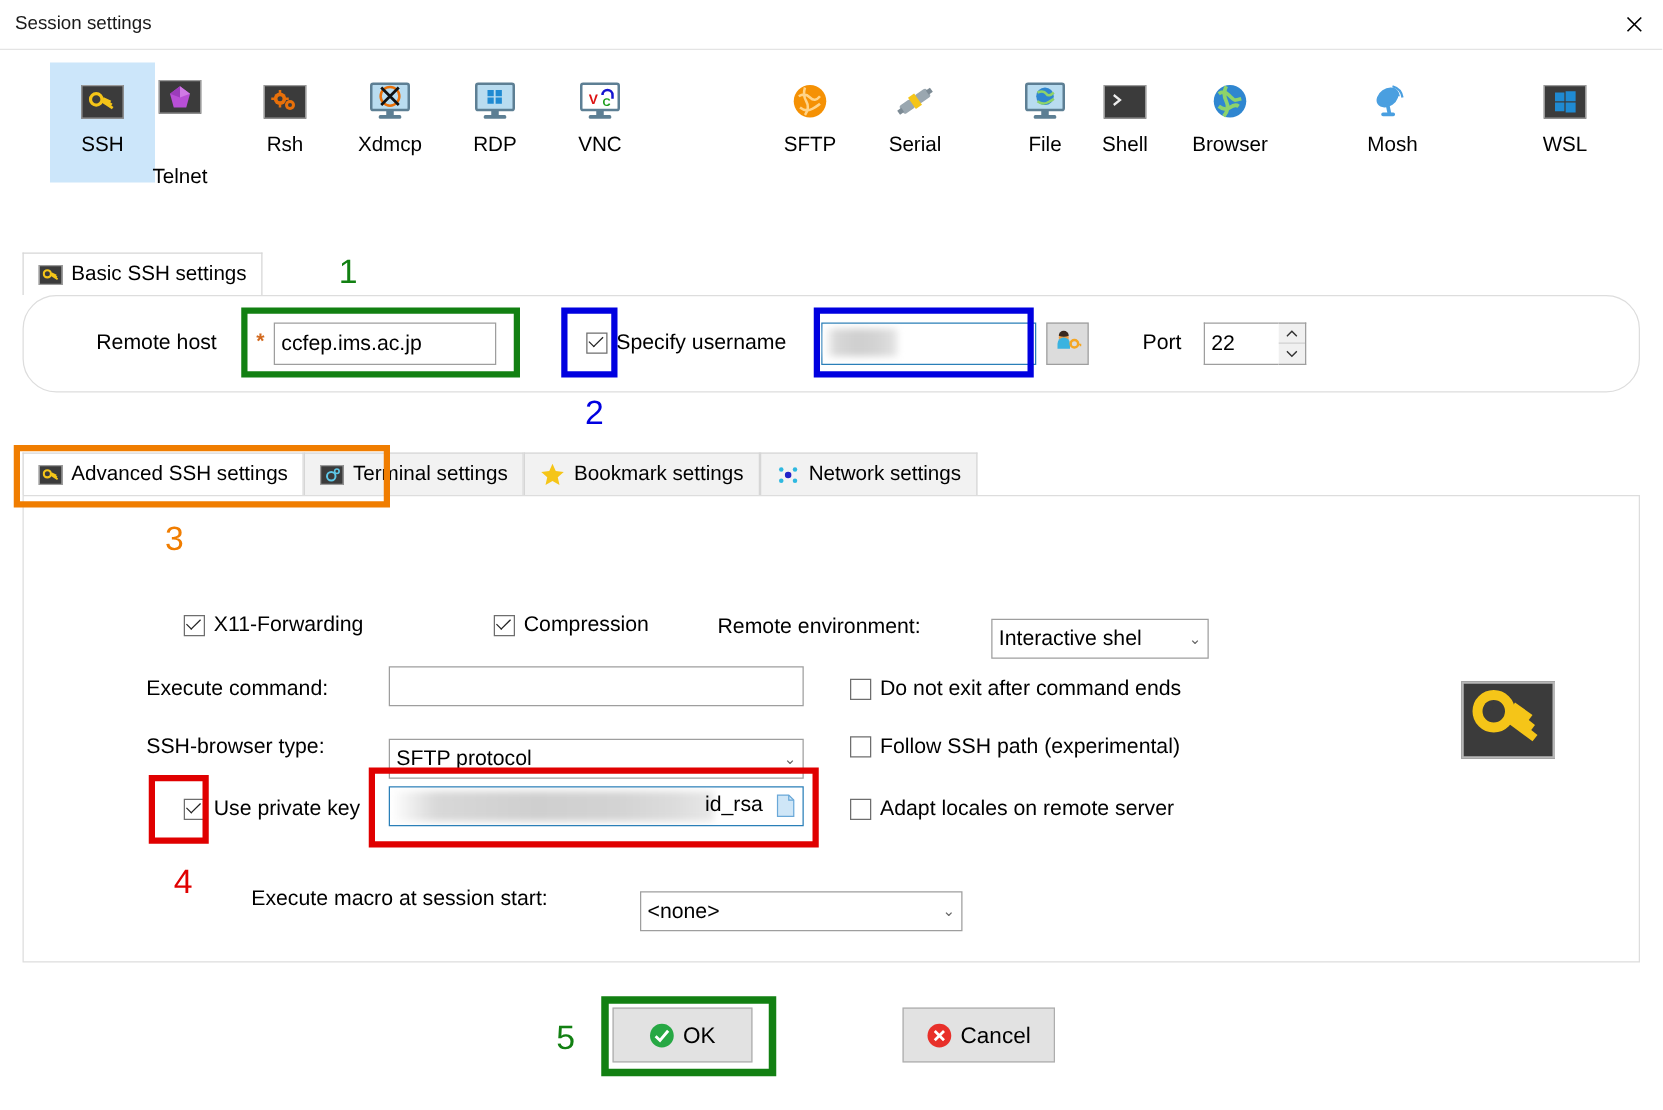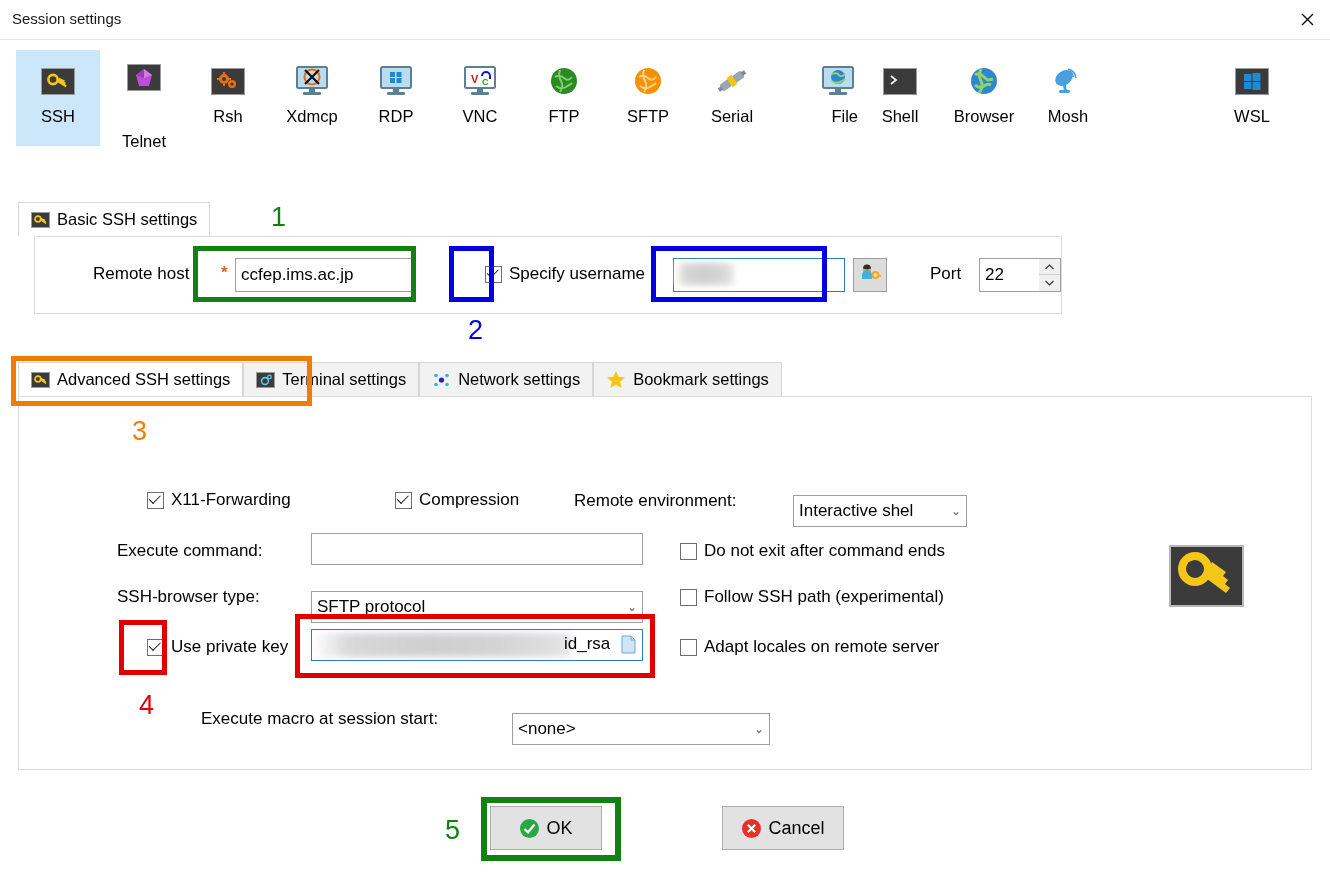--- a/index.html
+++ b/index.html
@@ -34,21 +34,21 @@
   #proto-bar{
     position:absolute; left:0; top:41px; width:1330px; height:110px;
     background:#fff;
   }
   .proto{
     position:absolute; top:9px; width:84px; height:96px;
     display:flex; flex-direction:column; align-items:center;
     justify-content:flex-start; cursor:pointer;
     padding-top:14px;
   }
-  .proto.selected{ background:#cce6fa; }
+  .proto.selected{ background:#cce6fa;margin-left:24px; }
   .proto .glyph{ width:40px; height:34px; display:flex; align-items:center; justify-content:center; }
   .proto .plabel{ margin-top:9px; font-size:16.5px; color:#000; white-space:nowrap; }
 
   
   .darkbox{
     width:34px; height:27px; background:#3b3b3b;
     border:1px solid #9a9a9a;
     display:flex; align-items:center; justify-content:center;
   }
 
@@ -215,29 +215,20 @@
         <text x="9" y="18" font-family="Liberation Sans, sans-serif" font-size="11" font-weight="bold" fill="#d11">V</text>
         <path d="M20 11 a4 4 0 0 1 8 0 v3" stroke="#1414d0" stroke-width="2" fill="none"></path>
         <text x="20" y="20" font-family="Liberation Sans, sans-serif" font-size="9" font-weight="bold" fill="#1a9d1a">C</text>
         <rect x="15" y="23" width="6" height="4" fill="#5d7f94"></rect>
         <rect x="9" y="27" width="18" height="3" rx="1.2" fill="#5d7f94"></rect>
       </svg>
     </div>
     <div class="plabel">VNC</div>
   </div>
 
-  <div class="proto" style="left:522px;">
-    <div class="glyph">
-      <svg width="30" height="30" viewBox="0 0 30 30">
-        <circle cx="15" cy="15" r="13" fill="#2c8a22"></circle>
-        <path d="M6 11 q5 -3 9 1 t8 -1 M7 20 q5 4 10 1 t6 -4 M11 4 q-2 6 1 11 t-1 11" stroke="#7bd16a" stroke-width="2" fill="none"></path>
-      </svg>
-    </div>
-    <div class="plabel">FTP</div>
-  </div>
 
   <div class="proto" style="left:606px;">
     <div class="glyph">
       <svg width="30" height="30" viewBox="0 0 30 30">
         <circle cx="15" cy="15" r="13" fill="#f59104"></circle>
         <path d="M6 11 q5 -3 9 1 t8 -1 M7 20 q5 4 10 1 t6 -4 M11 4 q-2 6 1 11 t-1 11" stroke="#ffd48a" stroke-width="2" fill="none"></path>
       </svg>
     </div>
     <div class="plabel">SFTP</div>
   </div>
@@ -250,21 +241,21 @@
           <rect x="18" y="11" width="11" height="8" rx="2" fill="#9aa7b0"></rect>
           <rect x="13" y="9.5" width="6" height="11" fill="#f5c518"></rect>
           <rect x="0" y="13" width="4" height="4" fill="#7d8b95"></rect>
           <rect x="28" y="13" width="4" height="4" fill="#7d8b95"></rect>
         </g>
       </svg>
     </div>
     <div class="plabel">Serial</div>
   </div>
 
-  <div class="proto" style="left:774px;align-items:flex-end;">
+  <div class="proto" style="left:794px;">
     <div class="glyph">
       <svg width="36" height="32" viewBox="0 0 36 32">
         <rect x="3" y="2" width="30" height="21" rx="1.5" fill="#b9dcf0" stroke="#5d7f94" stroke-width="2"></rect>
         <circle cx="18" cy="12" r="7" fill="#2f86d0"></circle>
         <path d="M12 9 q5 -2 7 1 t6 -1 M12 16 q4 3 8 1 t5 -3" stroke="#8ed36a" stroke-width="2" fill="none"></path>
         <rect x="15" y="23" width="6" height="4" fill="#5d7f94"></rect>
         <rect x="9" y="27" width="18" height="3" rx="1.2" fill="#5d7f94"></rect>
       </svg>
     </div>
     <div class="plabel">File</div>
@@ -284,21 +275,21 @@
   <div class="proto" style="left:942px;">
     <div class="glyph">
       <svg width="30" height="30" viewBox="0 0 30 30">
         <circle cx="15" cy="15" r="13" fill="#2f86d0"></circle>
         <path d="M6 9 q4 -3 8 1 t5 4 t5 -1 M6 19 q5 4 9 1 t7 -1 M12 3 q-3 6 0 12 t-2 12" stroke="#8ed36a" stroke-width="3" fill="none"></path>
       </svg>
     </div>
     <div class="plabel">Browser</div>
   </div>
 
-  <div class="proto" style="left:1026px;">
+  <div class="proto" style="left:1072px;">
     <div class="glyph">
       <svg width="32" height="30" viewBox="0 0 32 30">
         <ellipse cx="12" cy="12" rx="9.5" ry="7" fill="#4a9fe0" transform="rotate(-35 12 12)"></ellipse>
         <rect x="11" y="16" width="3" height="9" fill="#4a9fe0" transform="rotate(-12 12 20)"></rect>
         <rect x="7" y="24" width="11" height="3" rx="1.4" fill="#4a9fe0"></rect>
         <path d="M21 11 a7 7 0 0 0 -5 -6 M24 12 a11 11 0 0 0 -8 -9" stroke="#4a9fe0" stroke-width="1.8" fill="none"></path>
       </svg>
     </div>
     <div class="plabel">Mosh</div>
   </div>
@@ -326,21 +317,21 @@
     <span class="darkbox" style="width:19px;height:16px;">
       <svg width="14" height="10" viewBox="0 0 22 16">
         <circle cx="6" cy="6.5" r="4.6" fill="none" stroke="#f5c518" stroke-width="2.8"></circle>
         <path d="M9.6 8.5 L18.5 14.3 L19.8 12.6 L18 11.3 L19 10 L17.2 8.8 L18 7.6 L12 4.7 Z" fill="#f5c518"></path>
       </svg>
     </span>
     <span>Basic SSH settings</span>
   </div>
 </div>
 
-<div class="panelbox" style="left:34px; top:236px; width:1028px; height:78px;">
+<div class="panelbox" style="left:18px; top:236px; width:1294px; height:78px;border-radius:27px;">
 
   <div class="lbl" style="left:58px; top:27px;">Remote host</div>
   <div class="lbl" style="left:186px; top:26px; color:#d2691e; font-weight:bold;">*</div>
   <input class="txt" style="left: 200px; top: 21px; width: 178px; height: 34px;" value="ccfep.ims.ac.jp">
 
   <div class="cbrow" style="left:450px; top:27px;">
     <span class="cbox on"></span>
     <span class="cbl">Specify username</span>
   </div>
 
@@ -386,36 +377,36 @@
   </div><div class="tab">
     <span class="darkbox" style="width:19px;height:16px;">
       <svg width="14" height="12" viewBox="0 0 14 12">
         <circle cx="6" cy="7" r="3.4" fill="none" stroke="#5ec8e8" stroke-width="1.6"></circle>
         <circle cx="10.5" cy="3" r="1.8" fill="none" stroke="#5ec8e8" stroke-width="1.3"></circle>
       </svg>
     </span>
     <span>Terminal settings</span>
   </div><div class="tab">
     <span style="display:inline-flex;">
+      <svg width="20" height="19" viewBox="0 0 20 19">
+        <path d="M10 1 L12.6 6.8 L19 7.5 L14.2 11.8 L15.6 18 L10 14.8 L4.4 18 L5.8 11.8 L1 7.5 L7.4 6.8 Z" fill="#f5c518"></path>
+      </svg>
+    </span>
+    <span>Bookmark settings</span>
+  </div><div class="tab">
+    <span style="display:inline-flex;">
       <svg width="19" height="18" viewBox="0 0 19 18">
         <circle cx="9.5" cy="9" r="2.6" fill="#2222c8"></circle>
         <circle cx="4" cy="4.5" r="1.8" fill="#2eb8e0"></circle>
         <circle cx="15" cy="4.5" r="1.8" fill="#2eb8e0"></circle>
         <circle cx="4" cy="13.5" r="1.8" fill="#2eb8e0"></circle>
         <circle cx="15" cy="13.5" r="1.8" fill="#2eb8e0"></circle>
       </svg>
     </span>
     <span>Network settings</span>
-  </div><div class="tab">
-    <span style="display:inline-flex;">
-      <svg width="20" height="19" viewBox="0 0 20 19">
-        <path d="M10 1 L12.6 6.8 L19 7.5 L14.2 11.8 L15.6 18 L10 14.8 L4.4 18 L5.8 11.8 L1 7.5 L7.4 6.8 Z" fill="#f5c518"></path>
-      </svg>
-    </span>
-    <span>Bookmark settings</span>
   </div>
 </div>
 
 <div class="panelbox" style="left:18px; top:396px; width:1294px; height:374px;">
 
   <div class="cbrow" style="left:128px; top:93px;">
     <span class="cbox on"></span>
     <span class="cbl">X11-Forwarding</span>
   </div>
 

